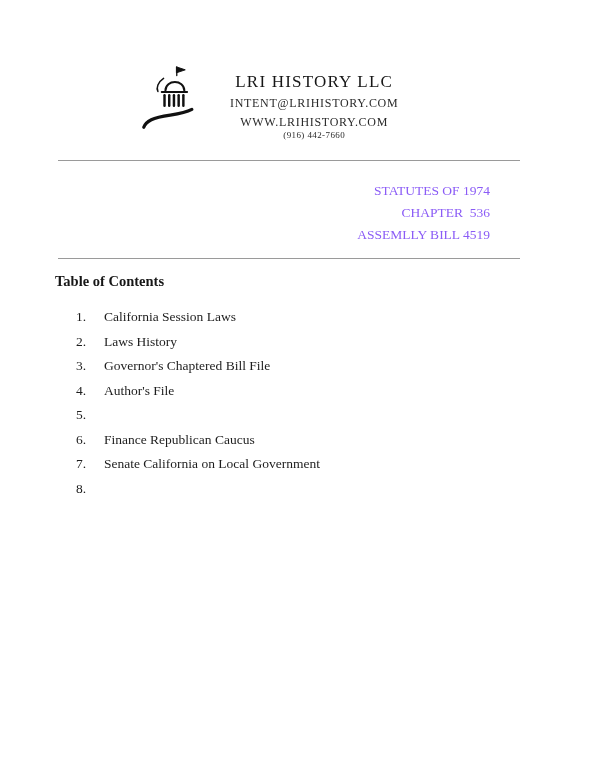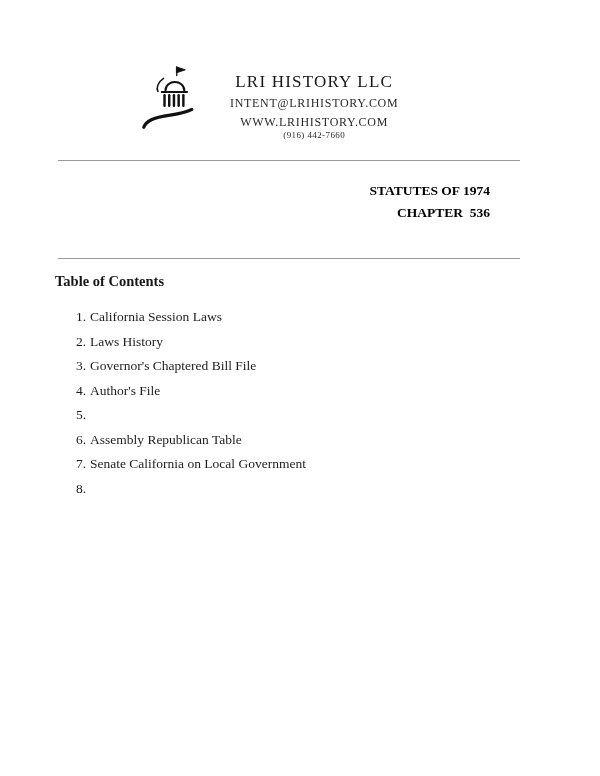--- a/index.html
+++ b/index.html
@@ -65,24 +65,24 @@
   }
   .rule-1 { top: 160px; }
   .rule-2 { top: 258px; }
 
   
   .bill-header {
     position: absolute;
     top: 180px;
     right: 110px;
     text-align: right;
-    font-weight: bold;
+    font-weight: normal;
     font-size: 13.5px;
     line-height: 22px;
-    color: #000000;
+    color: #8b5cf6;
   }
   .bill-header div { white-space: pre; }
 
   
   .toc-heading {
     position: absolute;
     top: 273px;
     left: 55px;
     font-weight: bold;
     font-size: 14.5px;
@@ -99,21 +99,21 @@
     line-height: 16px;
     margin-bottom: 8.5px;
     color: #1d1d1d;
   }
   .toc-num {
     width: 20px;
     text-align: right;
     flex: 0 0 auto;
   }
   .toc-label {
-    margin-left: 4px;
+    margin-left: 18px;
   }
 </style>
 </head>
 <body>
 
 <div class="page">
 
   <div class="letterhead">
     <div class="logo-wrap">
       <svg viewBox="0 0 70 80" width="66" height="76" aria-hidden="true">
@@ -146,20 +146,21 @@
       <div class="phone-line">(916) 442-7660</div>
     </div>
   </div>
 
   <hr class="rule rule-1">
   <hr class="rule rule-2">
 
   <div class="bill-header">
     <div>STATUTES OF 1974</div>
     <div>CHAPTER  536</div>
+    <div>ASSEMLLY BILL 4519</div>
   </div>
 
   <div class="toc-heading">Table of Contents</div>
 
   <div class="toc-list">
     <div class="toc-item">
       <span class="toc-num">1.</span>
       <span class="toc-label">California Session Laws</span>
     </div>
     <div class="toc-item">
@@ -172,21 +173,21 @@
     </div>
     <div class="toc-item">
       <span class="toc-num">4.</span>
       <span class="toc-label">Author's File</span>
     </div>
     <div class="toc-item">
       <span class="toc-num">5.</span>
     </div>
     <div class="toc-item">
       <span class="toc-num">6.</span>
-      <span class="toc-label">Assembly Republican Table</span>
+      <span class="toc-label">Finance Republican Caucus</span>
     </div>
     <div class="toc-item">
       <span class="toc-num">7.</span>
       <span class="toc-label">Senate California on Local Government</span>
     </div>
     <div class="toc-item">
       <span class="toc-num">8.</span>
     </div>
   </div>
 

